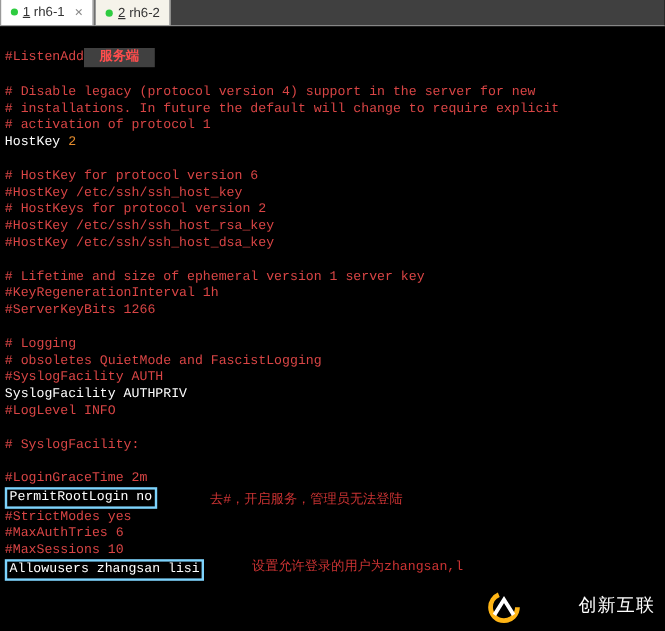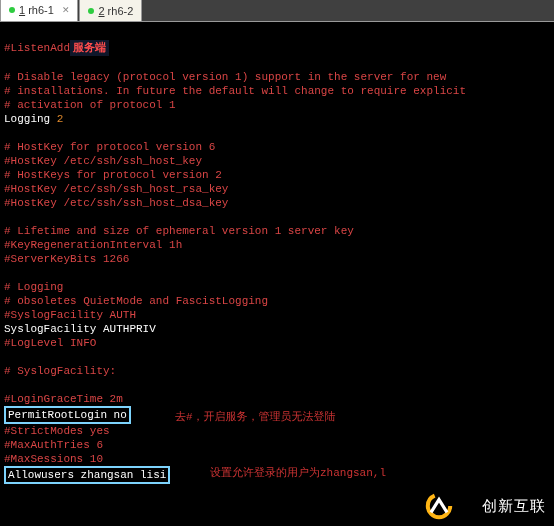--- a/index.html
+++ b/index.html
@@ -6,50 +6,50 @@
 .tabbar{background:#404040;height:21px;display:flex;align-items:flex-end;border-bottom:1px solid #999}
 .tab{display:flex;align-items:center;padding:2px 8px;height:17px;font-family:Tahoma,sans-serif;font-size:11px;color:#333;border:1px solid #999;border-bottom:none;background:#f5f3ea;margin-right:1px;cursor:pointer}
 .tab.active{background:#fff;height:18px}
 .tab .underline{text-decoration:underline}
 .tab .dot{width:6px;height:6px;border-radius:50%;background:#2ecc40;margin-right:4px}
 .tab .x{margin-left:8px;color:#888;font-size:9px}
 .term{background:#000;padding:4px 4px;color:#bbb;line-height:14px;white-space:pre;position:relative;height:505px}
 .w{color:#fff}
 .r{color:#d94545}
 .o{color:#e38b2d}
-.blue-label{background:#0f172a;color:#ff4d4d;display:inline-block;padding:1px 3px;font-weight:bold}
+.blue-label{background:#404040;color:#ff4d4d;display:inline-block;padding:1px 13px;font-weight:bold}
 .redbox{border:2px solid #7dd3fc;display:inline-block;padding:0 2px}
 .annot{color:#c33;position:absolute}
 .logo{position:absolute;right:8px;bottom:8px;display:flex;align-items:center;gap:6px}
 .logo svg{width:32px;height:32px}
-.logo .brand{color:#fff;font-family:Liberation Sans, sans-serif;font-size:15px;letter-spacing:1px}
+.logo .brand{color:#fff;font-family:Liberation Mono, monospace;font-size:15px;letter-spacing:1px}
 .logo .brand .pin{display:block;font-size:8px;letter-spacing:3px;color:#bbb}
 </style>
 </head>
 <body>
 
 <div class="tabbar">
   <div class="tab active">
     <span class="dot"></span>
     <span><span class="underline">1</span> <span>rh6-1</span></span>
     <span class="x">✕</span>
   </div>
   <div class="tab">
     <span class="dot"></span>
     <span><span class="underline">2</span> <span>rh6-2</span></span>
   </div>
 </div>
 
 <div class="term">
 <span class="r">#ListenAdd</span><span class="blue-label">服务端</span>
 
-<span class="r"># Disable legacy (protocol version 1) support in the server for new</span>
+<span class="r"># Disable legacy (protocol version 4) support in the server for new</span>
 <span class="r"># installations. In future the default will change to require explicit</span>
 <span class="r"># activation of protocol 1</span>
-<span class="w">Logging </span><span class="o">2</span>
+<span class="w">HostKey </span><span class="o">2</span>
 
 <span class="r"># HostKey for protocol version 6</span>
 <span class="r">#HostKey /etc/ssh/ssh_host_key</span>
 <span class="r"># HostKeys for protocol version 2</span>
 <span class="r">#HostKey /etc/ssh/ssh_host_rsa_key</span>
 <span class="r">#HostKey /etc/ssh/ssh_host_dsa_key</span>
 
 <span class="r"># Lifetime and size of ephemeral version 1 server key</span>
 <span class="r">#KeyRegenerationInterval 1h</span>
 <span class="r">#ServerKeyBits 1266</span>

